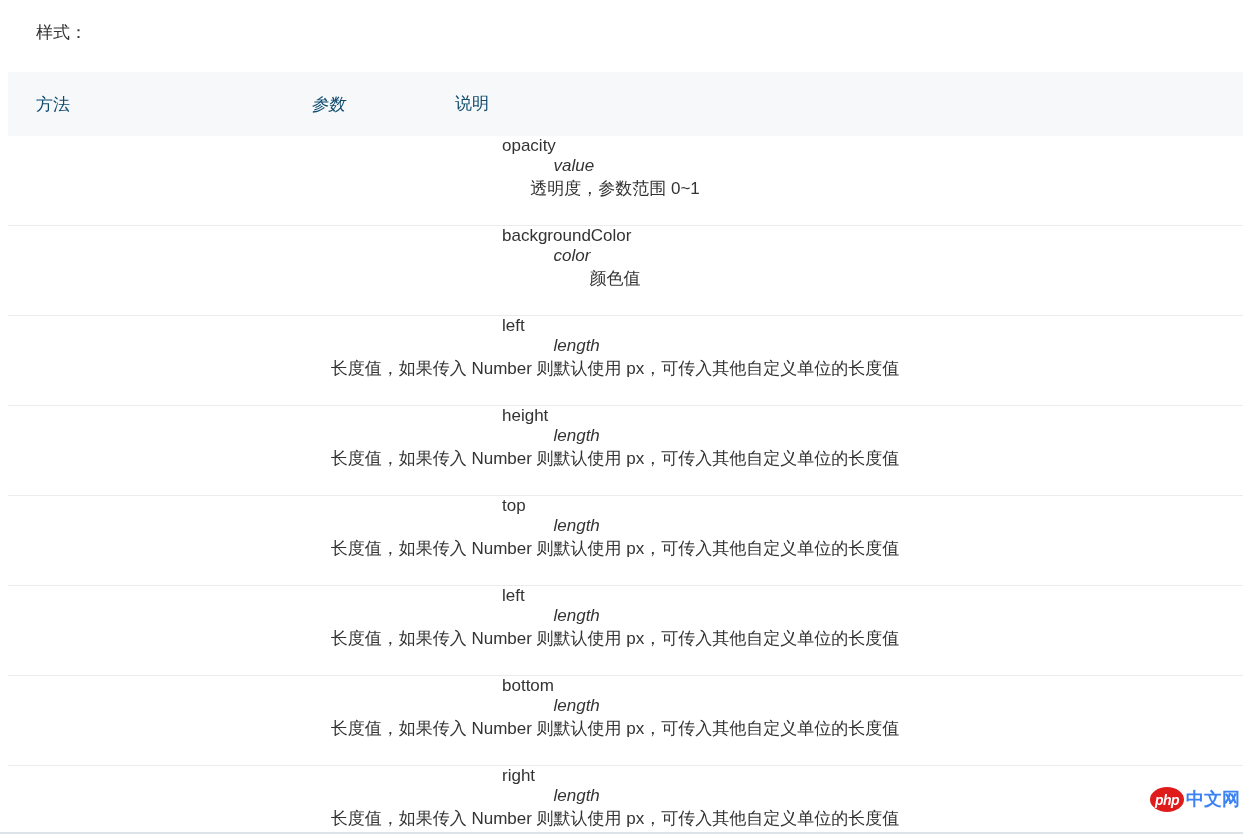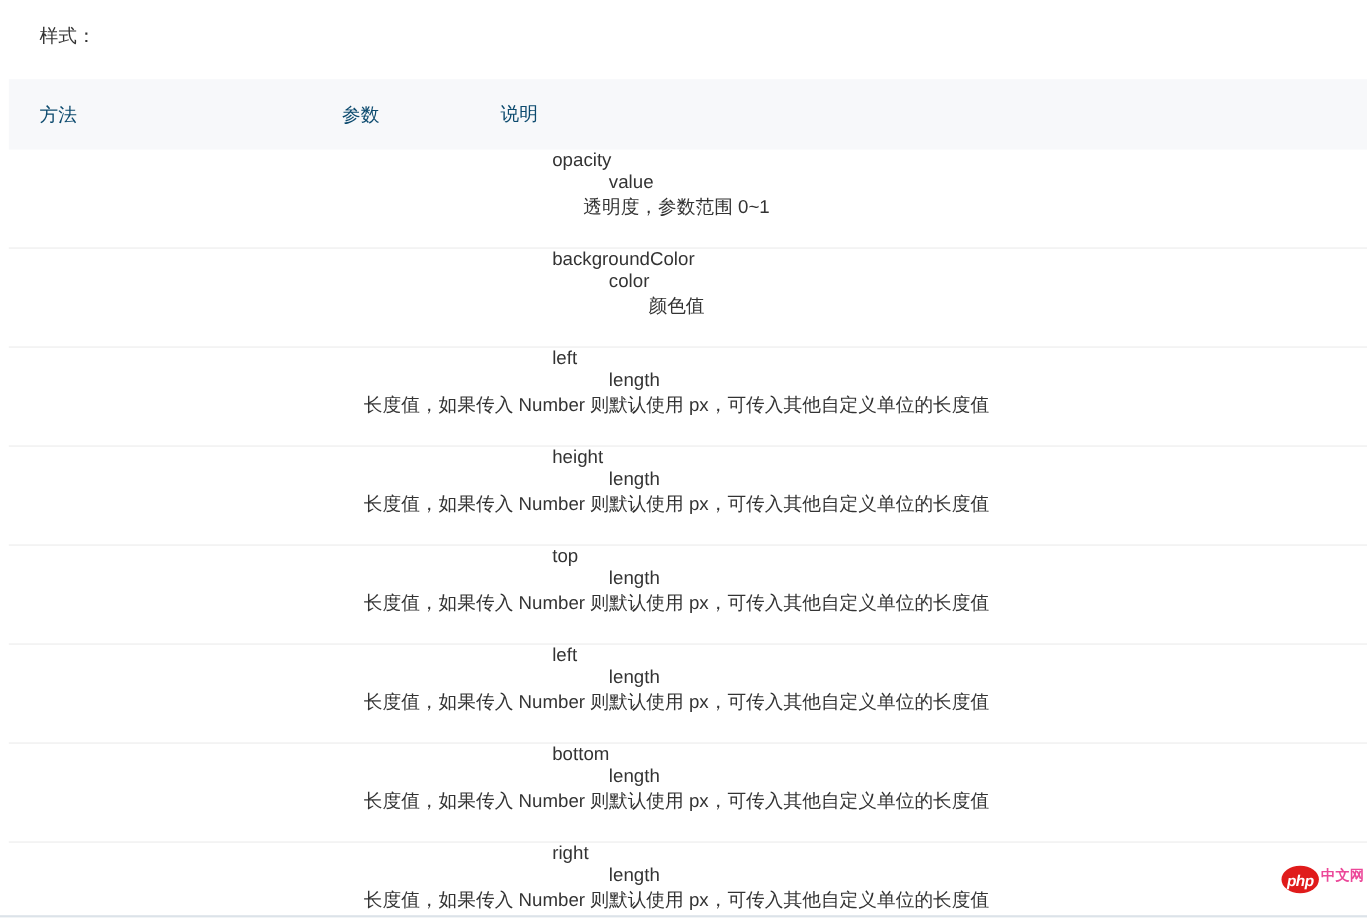--- a/index.html
+++ b/index.html
@@ -34,21 +34,21 @@
     align-items: center;
     height: 90px;
     border-bottom: 1px solid #ececec;
     color: #333333;
     font-size: 17px;
     flex-direction: column;
   }
   .trow:last-child { border-bottom: none; }
   .cell { flex: 0 0 auto; }
   .c1 { width: 303px; padding-left: 28px; }
-  .c2 { width: 144px; }
+  .c2 { width: 144px; font-style: italic; }
   .c3 { flex: 1 1 auto; padding-right: 21px; line-height: 26px; }
   .bottom-line {
     position: absolute;
     left: 0; right: 0; bottom: 2px;
     height: 2px;
     background: #dce3e9;
     z-index: 2;
   }
   .watermark {
     position: absolute;
@@ -65,22 +65,22 @@
     align-items: center;
     justify-content: center;
     color: #ffffff;
     font-size: 14px;
     font-weight: bold;
     font-style: italic;
     letter-spacing: -0.5px;
   }
   .wm-label {
     margin-left: 2px;
-    color: #ec4899;
-    font-size: 13px;
+    color: #3b82f6;
+    font-size: 18px;
     font-weight: bold;
   }
 </style>
 </head>
 <body>
 
 <div class="section-title">样式：</div>
 
 <div class="doc-table">
   <div class="thead">

